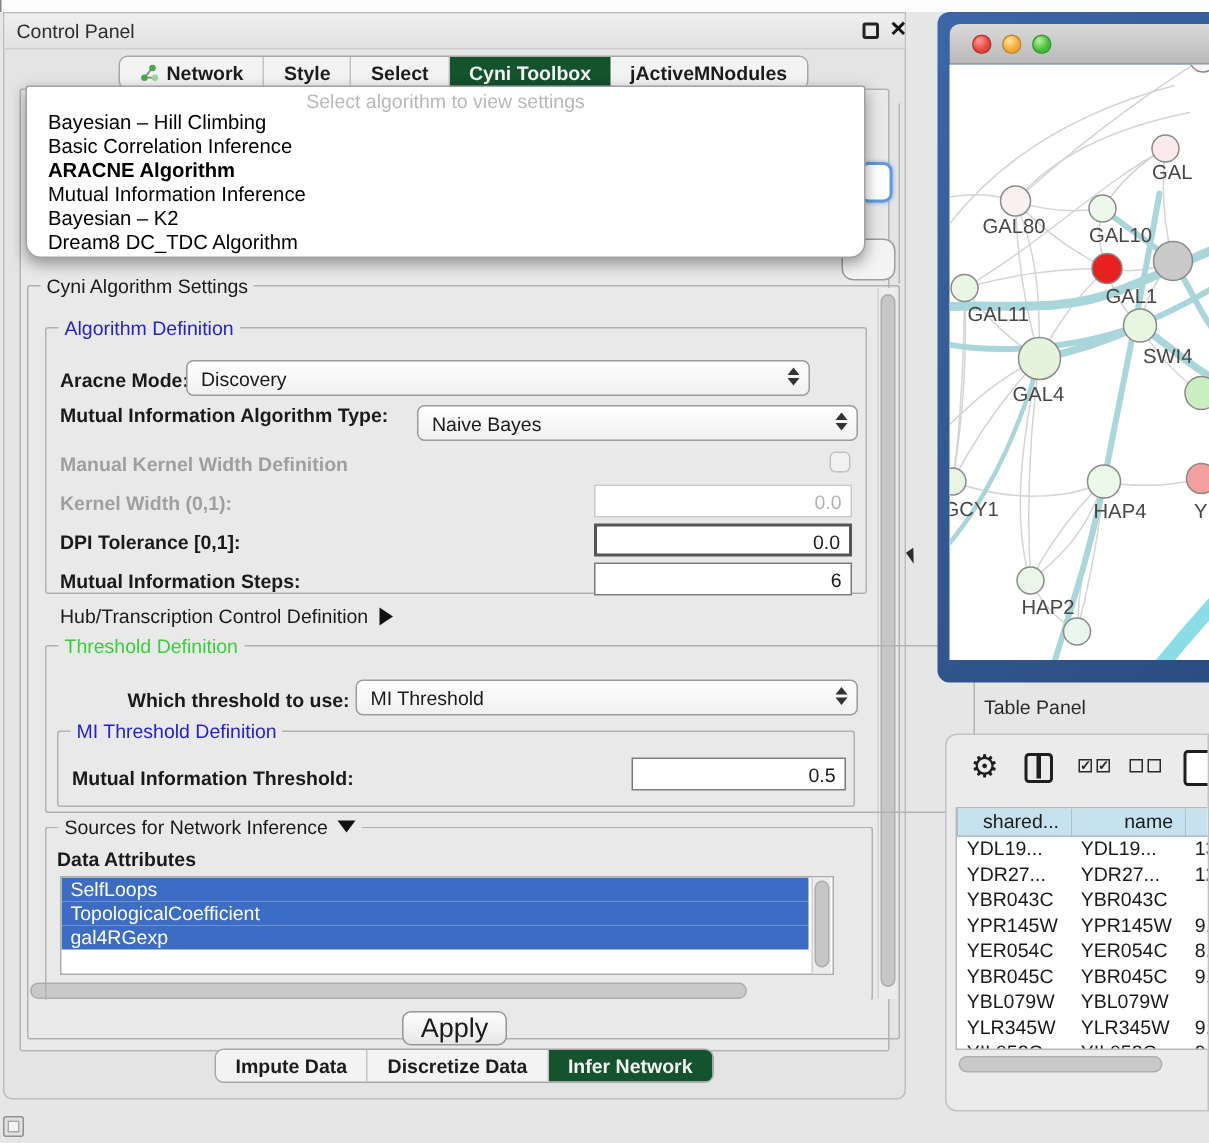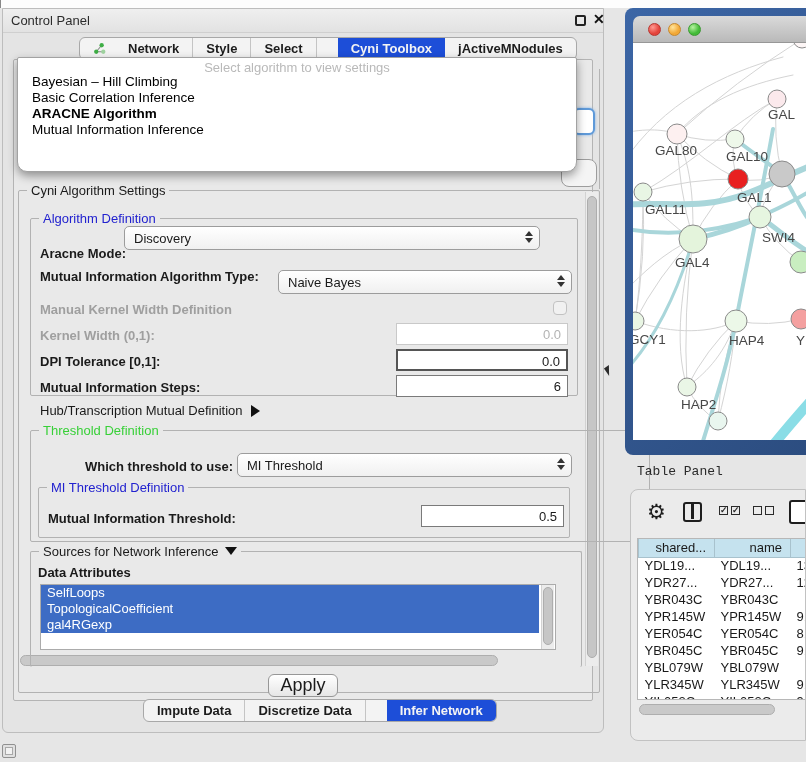--- a/index.html
+++ b/index.html
@@ -13,24 +13,24 @@
       border:1px solid #bdbdbd; border-radius:0 0 6px 6px; }
   #cp-titlebar { left:0; top:0; width:100%; height:24px; background:linear-gradient(#efefef,#e2e2e2);
       border-bottom:1px solid #cfcfcf; }
   #cp-title { left:8px; top:4px; font-size:13px; color:#2c2c2c; }
   #cp-float { left:572px; top:6px; width:11px; height:11px; border:2px solid #222; border-radius:2px; }
   #cp-close { left:590px; top:2px; font-size:14px; font-weight:bold; color:#111; }
 
   
   .tabstrip { display:flex; align-items:stretch; background:#f3f3f3; border:1px solid #a8a8a8;
       border-radius:6px; overflow:hidden; height:23px; }
-  .tab { display:flex; align-items:center; gap:22px; padding:0 13px; font-size:13px; font-weight:bold;
+  .tab { display:flex; align-items:center; gap:5px; padding:0 13px; font-size:13px; font-weight:bold;
       color:#1c1c1c; border-right:1px solid #c4c4c4; white-space:nowrap; }
   .tab:last-child { border-right:none; }
-  .tab.selected { background:#1d4ed8; color:#f4f4f4; border-right:none;margin-left:21px; }
+  .tab.selected { background:#14532d; color:#f4f4f4; border-right:none; }
   #top-tabs { left:76px; top:28px; }
   #bottom-tabs { left:143px; top:699px; }
 
   
   #tab-content { left:10px; top:50px; width:580px; height:642px; border:1px solid #b4b4b4;
       background:#e9e9e9; border-radius:2px; }
 
   
   .frag-line { background:#b4b4b4; }
   #frag-combo { left:570px; top:99px; width:22px; height:27px; border:2px solid #5f9ad9; border-radius:6px;
@@ -87,21 +87,21 @@
   #mac-titlebar { left:8px; top:8px; width:173px; height:27px; background:linear-gradient(#dadada,#b9b9b9);
       border-radius:7px 0 0 0; border-bottom:1px solid #979797; }
   .light { position:absolute; top:7px; width:13px; height:13px; border-radius:50%; }
   #light-red { left:15px; background:radial-gradient(circle at 35% 30%, #ff9a92, #e4443c 60%); border:1px solid #b8352f; }
   #light-yellow { left:35px; background:radial-gradient(circle at 35% 30%, #ffe49a, #f2a836 60%); border:1px solid #c6882c; }
   #light-green { left:55px; background:radial-gradient(circle at 35% 30%, #b6f2a0, #43bb38 60%); border:1px solid #3a9a31; }
   #net-canvas { left:8px; top:35px; width:173px; height:397px; background:#fff; overflow:hidden; }
   .net-label { font-size:13.5px; fill:#474747; }
 
   
-  #table-panel-title { left:637px; top:464px; font-size:13px; color:#2a2a2a;font-family:Liberation Mono, monospace; }
+  #table-panel-title { left:656px; top:464px; font-size:13px; color:#2a2a2a; }
   #table-panel { left:630px; top:489px; width:176px; height:252px; background:#ebebeb;
       border:1px solid #c2c2c2; border-radius:8px 0 0 8px; overflow:hidden; }
   #tp-toolbar { position:absolute; left:0; top:10px; width:100%; height:28px; }
   .gear { position:absolute; left:16px; top:0px; font-size:21px; color:#1e1e1e; line-height:24px; }
   .cols-icon { position:absolute; left:52px; top:2px; width:19px; height:20px; border:2.5px solid #1e1e1e; border-radius:3px; }
   .cols-icon:before { content:""; position:absolute; left:6px; top:0; width:2.5px; height:15px; background:#1e1e1e; }
   .checkpair { position:absolute; top:6px; display:flex; gap:3px; }
   .checkpair span { width:9px; height:9px; border:1.5px solid #2a2a2a; display:block; font-size:9px; line-height:7px; color:#2a2a2a; font-weight:bold; }
   #pair-checked { left:88px; }
   #pair-unchecked { left:122px; }
@@ -170,36 +170,38 @@
   <div class="abs" id="frag-box"></div>
 </div>
 
 <div class="abs" id="algo-popup">
   <div id="popup-placeholder">Select algorithm to view settings</div>
   <div id="popup-list">
       <div class="popup-item">Bayesian – Hill Climbing</div>
       <div class="popup-item">Basic Correlation Inference</div>
       <div class="popup-item bold">ARACNE Algorithm</div>
       <div class="popup-item">Mutual Information Inference</div>
+      <div class="popup-item">Bayesian – K2</div>
+      <div class="popup-item">Dream8 DC_TDC Algorithm</div>
     </div>
 </div>
 
 <div class="group" id="settings-box" style="left:18px;top:190px;width:582px;height:503px;">
   <span class="group-title">Cyni Algorithm Settings</span>
 </div>
 <div class="vscroll-track abs" style="left:585px;top:192px;height:474px;">
   <div class="vscroll-thumb" style="left:1px;top:4px;height:462px;"></div>
 </div>
 <div class="abs hscroll-thumb" style="left:20px;top:655px;width:478px;"></div>
 
 <div class="group" style="left:30px;top:218px;width:548px;height:178px;">
   <span class="group-title t-blue">Algorithm Definition</span>
 </div>
 <label class="row-label abs" style="left:40px;top:246px;">Aracne Mode:</label>
-<div class="combo" style="left:124px;top:226px;width:416px;">
+<div class="combo" style="left:124px;top:240px;width:416px;">
   <span>Discovery</span>
   <span class="arrows">
       <i class="up"></i>
       <i class="down"></i>
     </span>
 </div>
 <label class="row-label abs" style="left:40px;top:269px;">Mutual Information Algorithm Type:</label>
 <div class="combo" style="left:278px;top:270px;width:294px;">
   <span>Naive Bayes</span>
   <span class="arrows">
@@ -210,21 +212,21 @@
 <label class="row-label abs disabled" style="left:40px;top:302px;">Manual Kernel Width Definition</label>
 <div class="checkbox abs" style="left:553px;top:301px;"></div>
 <label class="row-label abs disabled" style="left:40px;top:328px;">Kernel Width (0,1):</label>
 <div class="field" style="left:396px;top:323px;width:172px;border:1px solid #c9c9c9;color:#b3b3b3;">0.0</div>
 <label class="row-label abs" style="left:40px;top:354px;">DPI Tolerance [0,1]:</label>
 <div class="field" style="left:396px;top:349px;width:172px;border:2px solid #555;">0.0</div>
 <label class="row-label abs" style="left:40px;top:380px;">Mutual Information Steps:</label>
 <div class="field" style="left:396px;top:375px;width:172px;border:1px solid #7a7a7a;">6</div>
 
 <div class="hub-row abs" style="left:40px;top:403px;">
-  <span>Hub/Transcription Mutual Definition</span><span class="arrow-right"></span>
+  <span>Hub/Transcription Control Definition</span><span class="arrow-right"></span>
 </div>
 
 <div class="group" style="left:30px;top:430px;width:620px;height:112px;">
   <span class="group-title t-green">Threshold Definition</span>
 </div>
 <label class="row-label abs" style="left:85px;top:459px;">Which threshold to use:</label>
 <div class="combo" style="left:237px;top:453px;width:335px;">
   <span>MI Threshold</span>
   <span class="arrows">
       <i class="up"></i>

